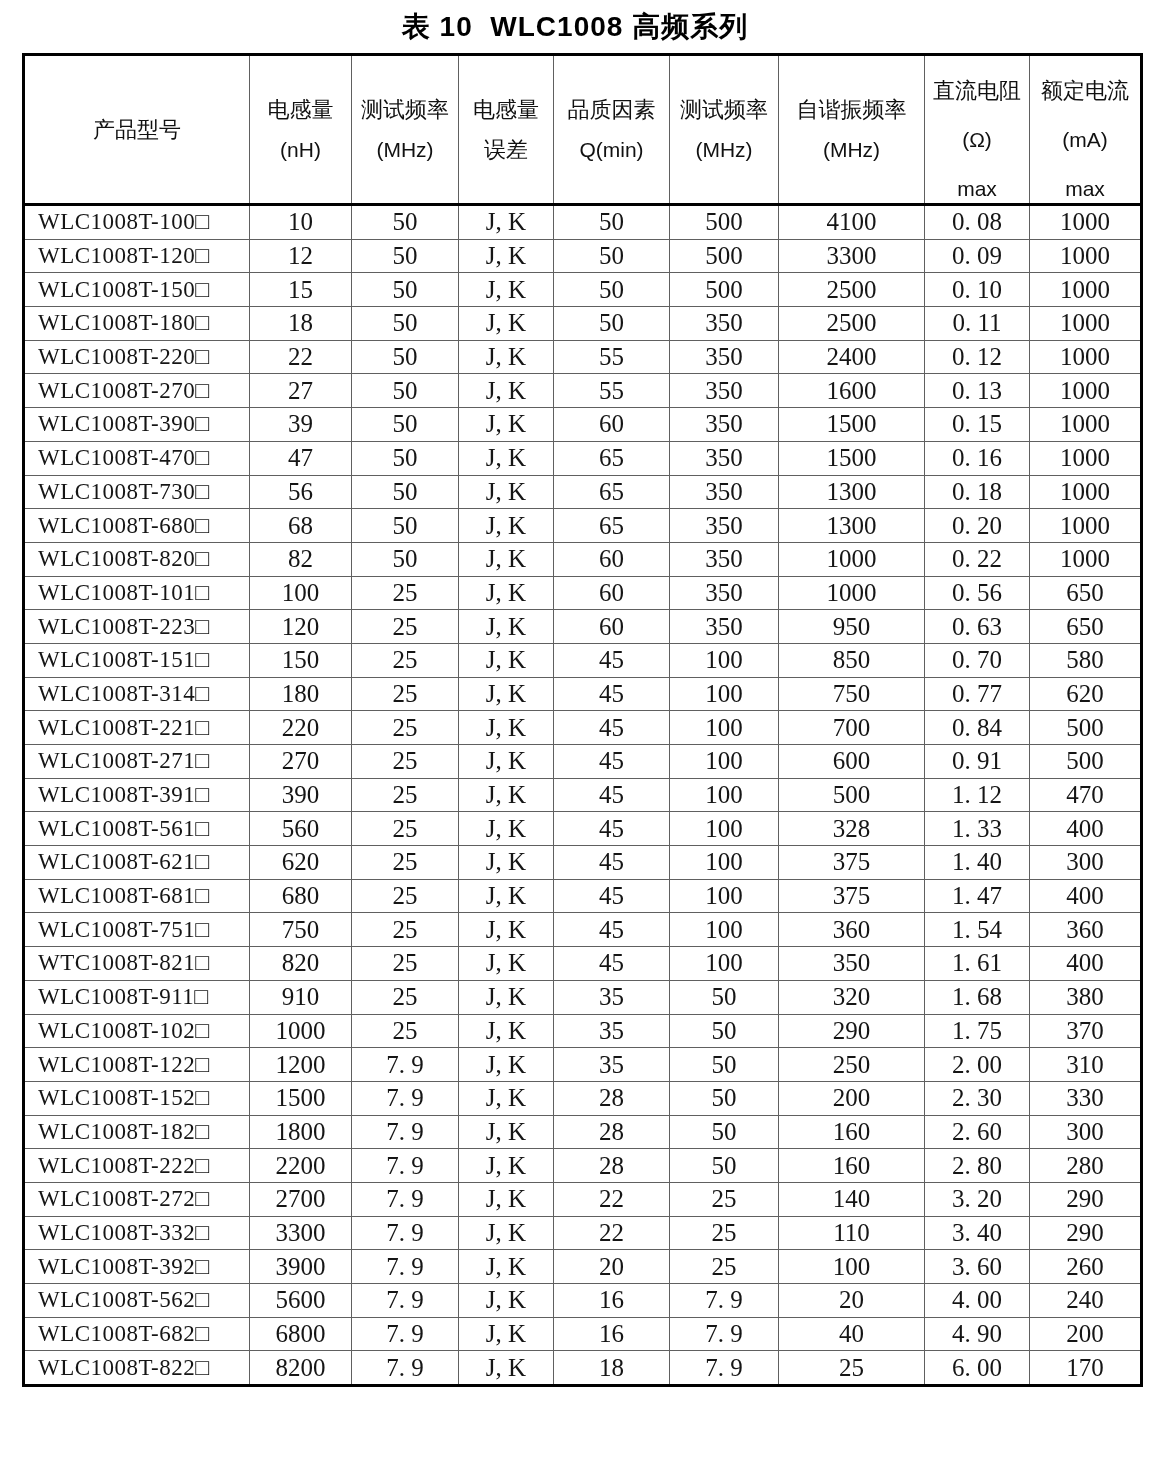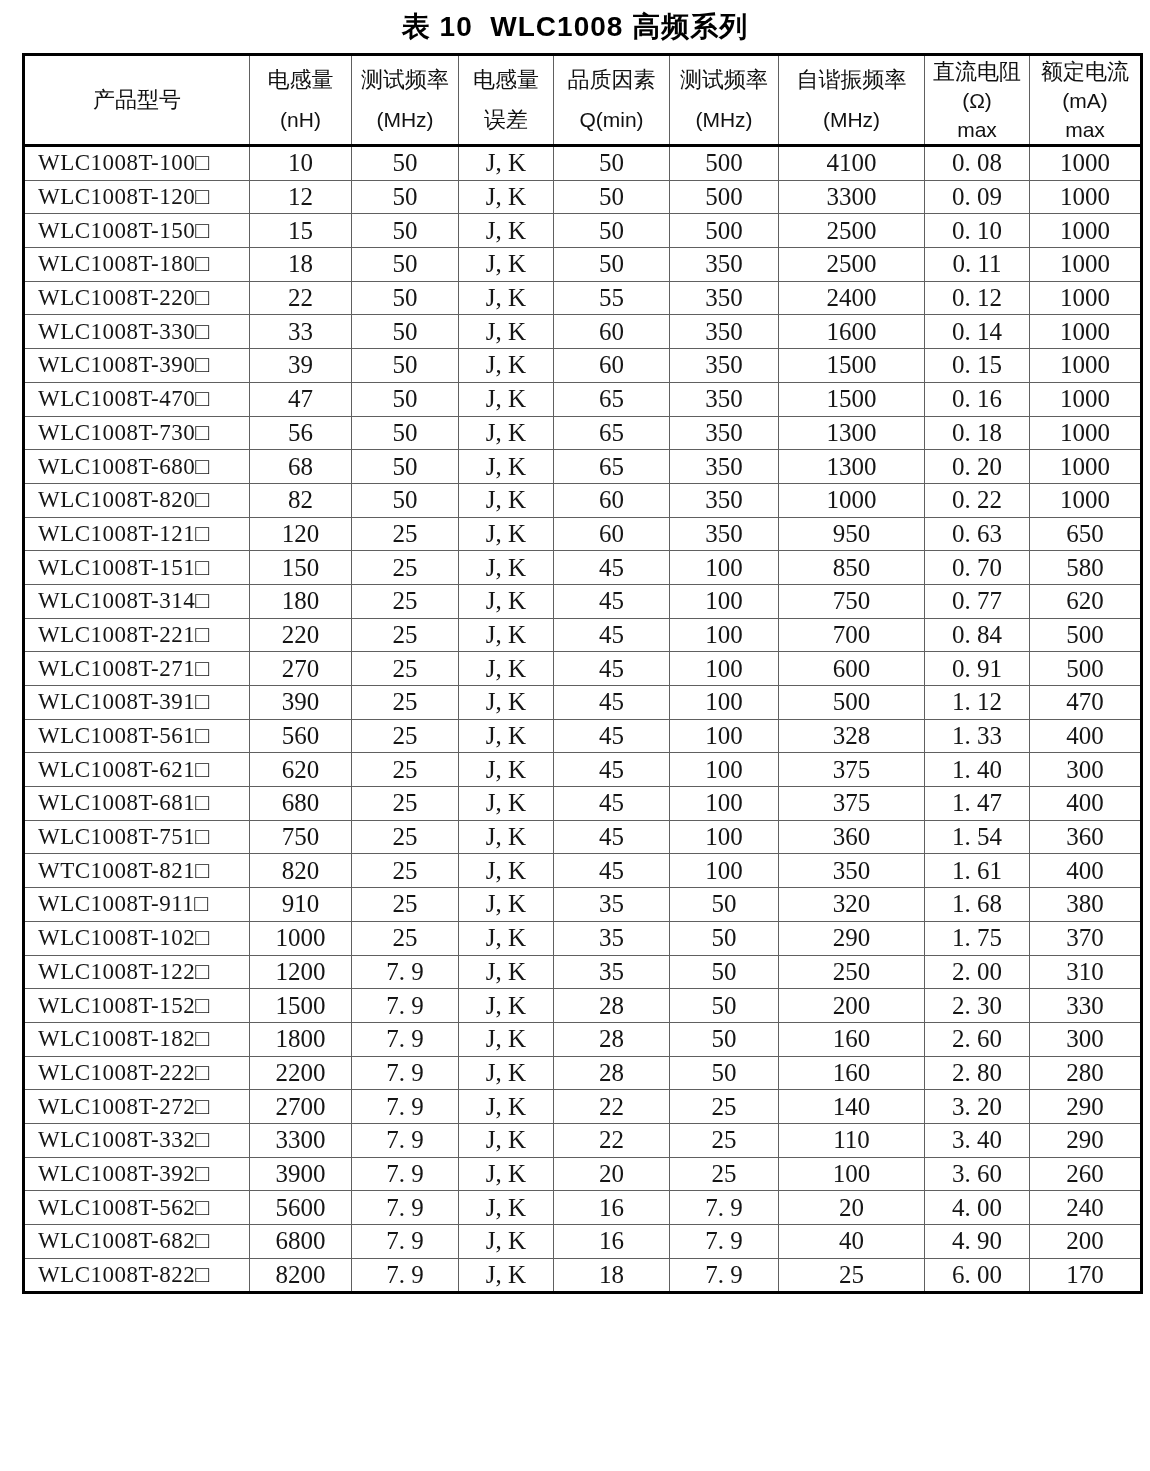--- a/index.html
+++ b/index.html
@@ -35,21 +35,21 @@
   }
   thead th {
     border-bottom: 3px solid #000;
     height: 88px;
     vertical-align: middle;
     font-weight: normal;
     text-align: center;
     color: #111;
   }
   .hline { line-height: 40px; font-size: 22px; }
-  th.three .hline { line-height: 29px; }
+  th.three .hline { line-height: 29px; margin-top: 20px; }
   .hline.latin {
     font-family: "Liberation Sans", "DejaVu Sans", sans-serif;
     font-size: 21px;
   }
   tbody td {
     height: 32.7px;
     text-align: center;
     vertical-align: middle;
     font-size: 25px;
     color: #151515;
@@ -171,28 +171,28 @@
           <td>22</td>
           <td>50</td>
           <td>J, K</td>
           <td>55</td>
           <td>350</td>
           <td>2400</td>
           <td>0. 12</td>
           <td>1000</td>
         </tr>
         <tr>
-          <td class="model">WLC1008T-330□</td>
-          <td>33</td>
-          <td>50</td>
-          <td>J, K</td>
-          <td>60</td>
+          <td class="model">WLC1008T-270□</td>
+          <td>27</td>
+          <td>50</td>
+          <td>J, K</td>
+          <td>55</td>
           <td>350</td>
           <td>1600</td>
-          <td>0. 14</td>
+          <td>0. 13</td>
           <td>1000</td>
         </tr>
         <tr>
           <td class="model">WLC1008T-390□</td>
           <td>39</td>
           <td>50</td>
           <td>J, K</td>
           <td>60</td>
           <td>350</td>
           <td>1500</td>
@@ -237,21 +237,32 @@
           <td>82</td>
           <td>50</td>
           <td>J, K</td>
           <td>60</td>
           <td>350</td>
           <td>1000</td>
           <td>0. 22</td>
           <td>1000</td>
         </tr>
         <tr>
-          <td class="model">WLC1008T-121□</td>
+          <td class="model">WLC1008T-101□</td>
+          <td>100</td>
+          <td>25</td>
+          <td>J, K</td>
+          <td>60</td>
+          <td>350</td>
+          <td>1000</td>
+          <td>0. 56</td>
+          <td>650</td>
+        </tr>
+        <tr>
+          <td class="model">WLC1008T-223□</td>
           <td>120</td>
           <td>25</td>
           <td>J, K</td>
           <td>60</td>
           <td>350</td>
           <td>950</td>
           <td>0. 63</td>
           <td>650</td>
         </tr>
         <tr>

